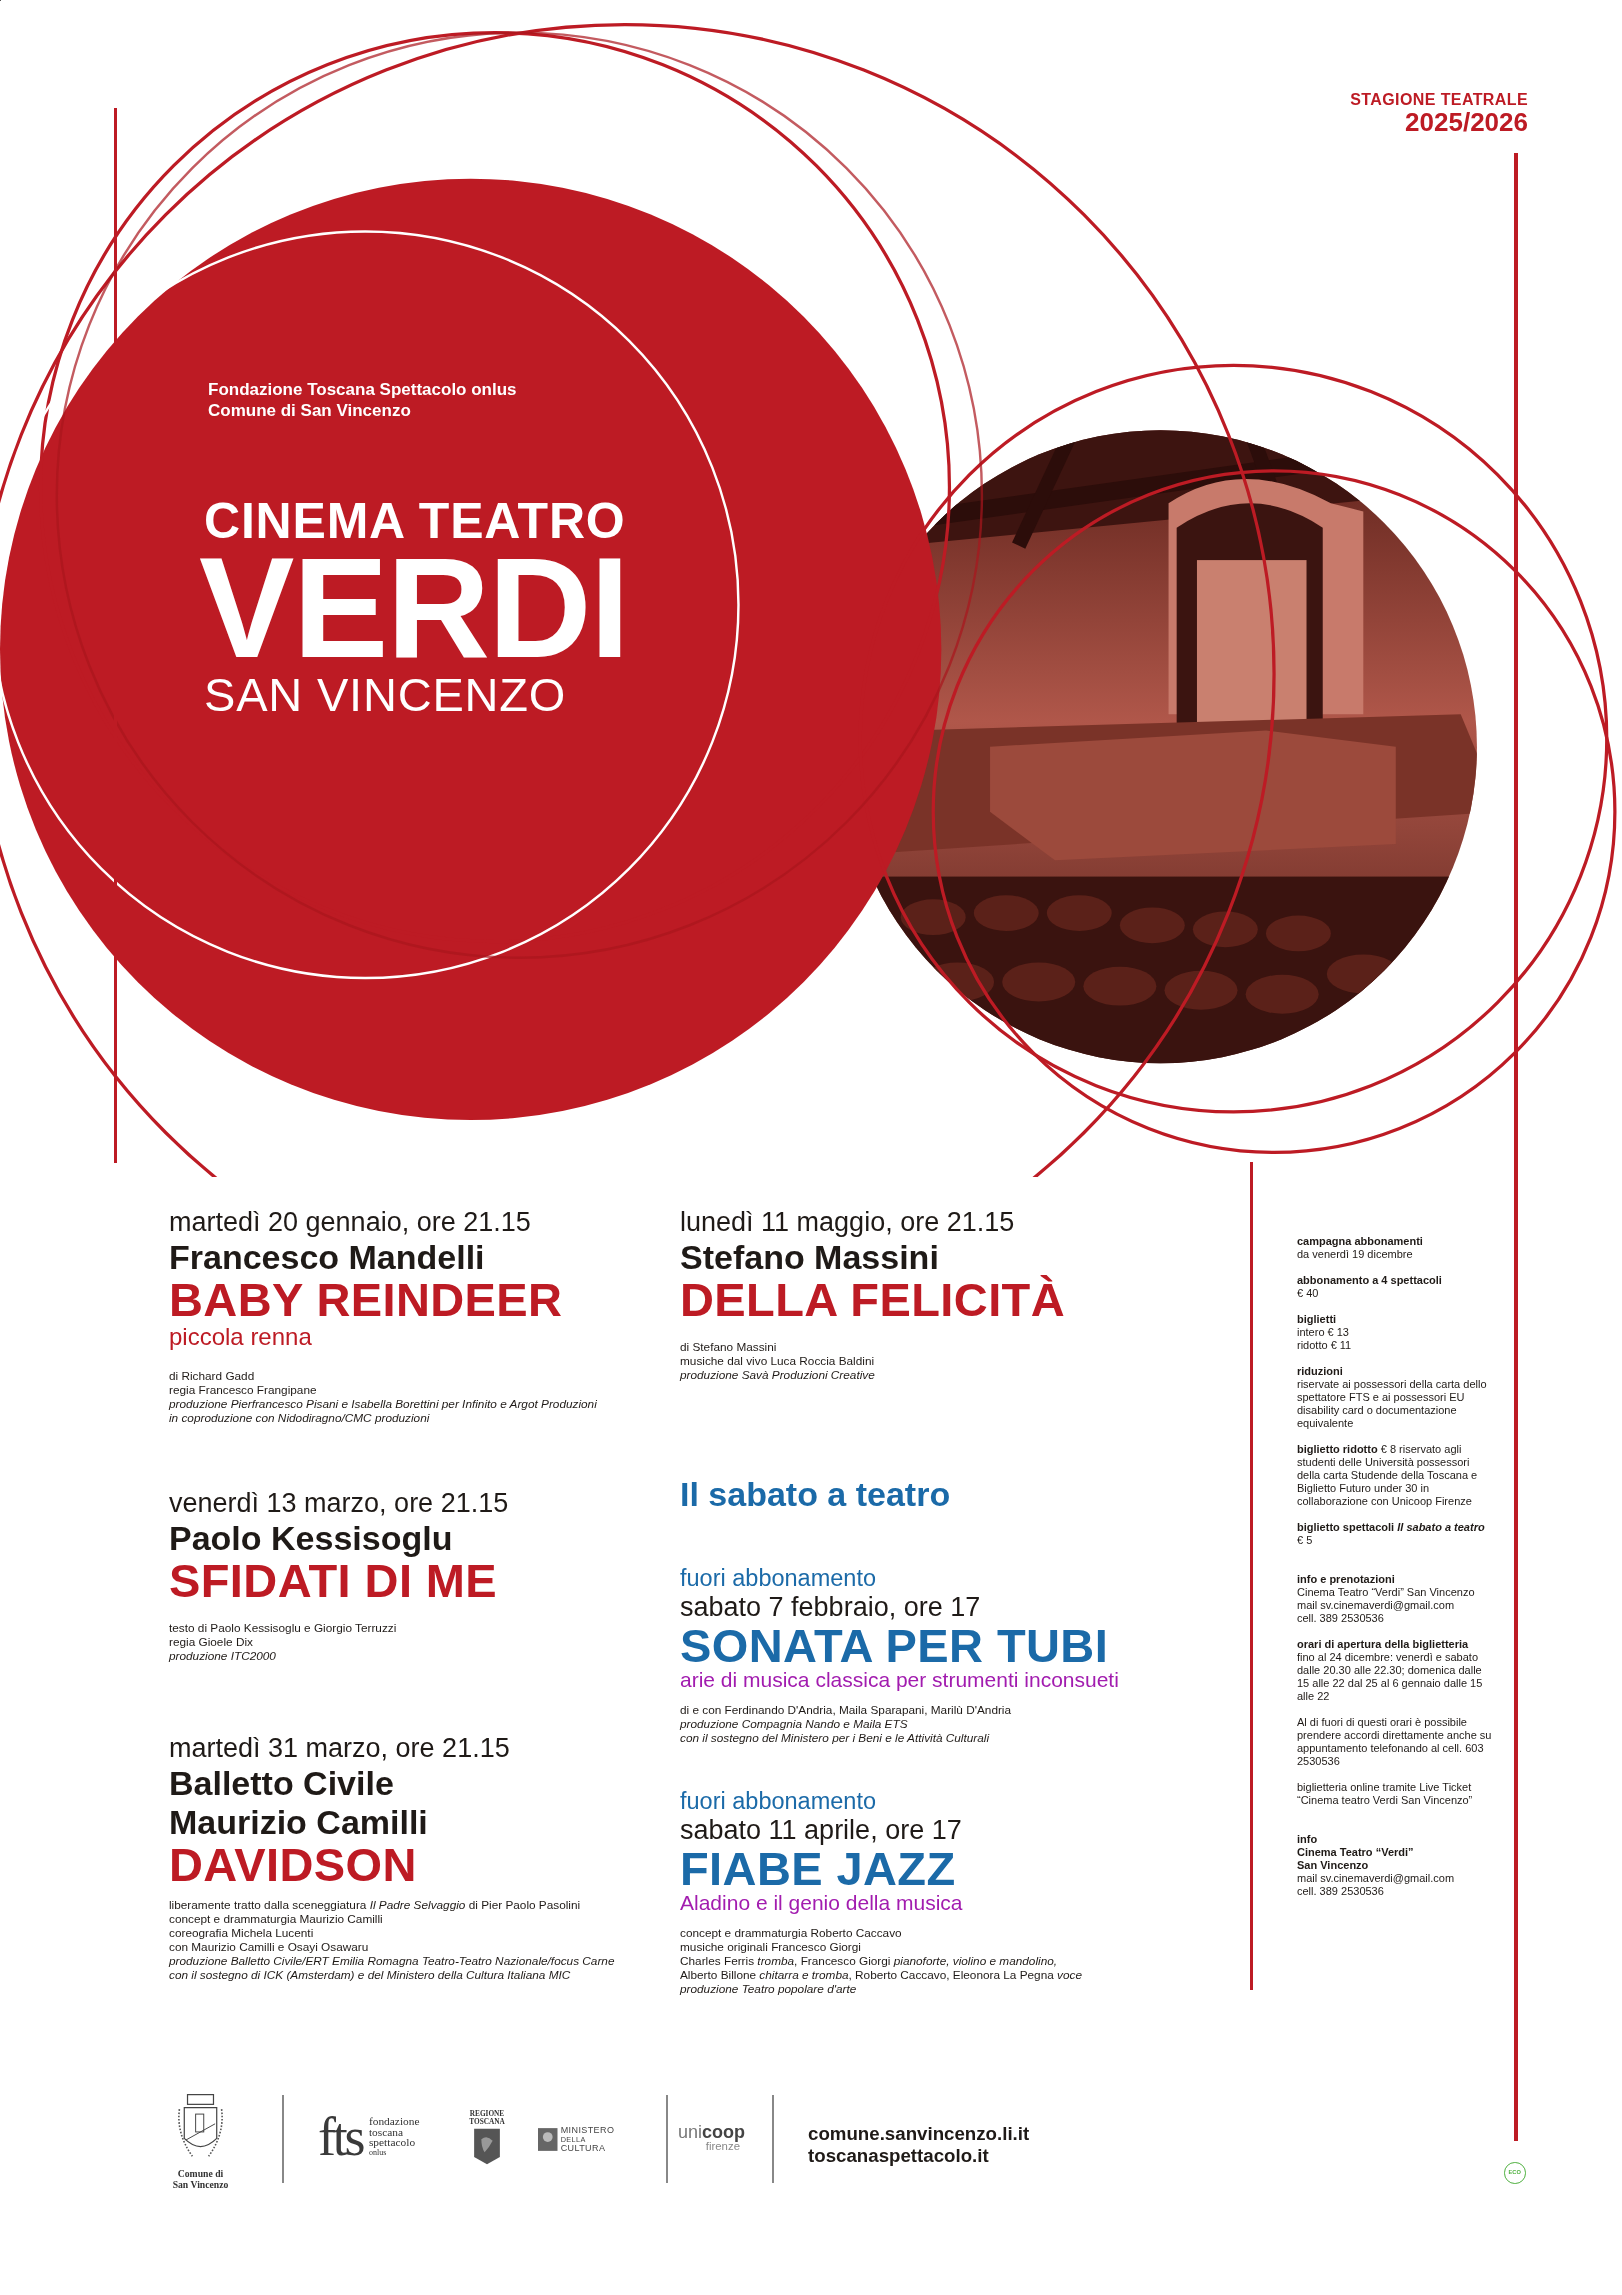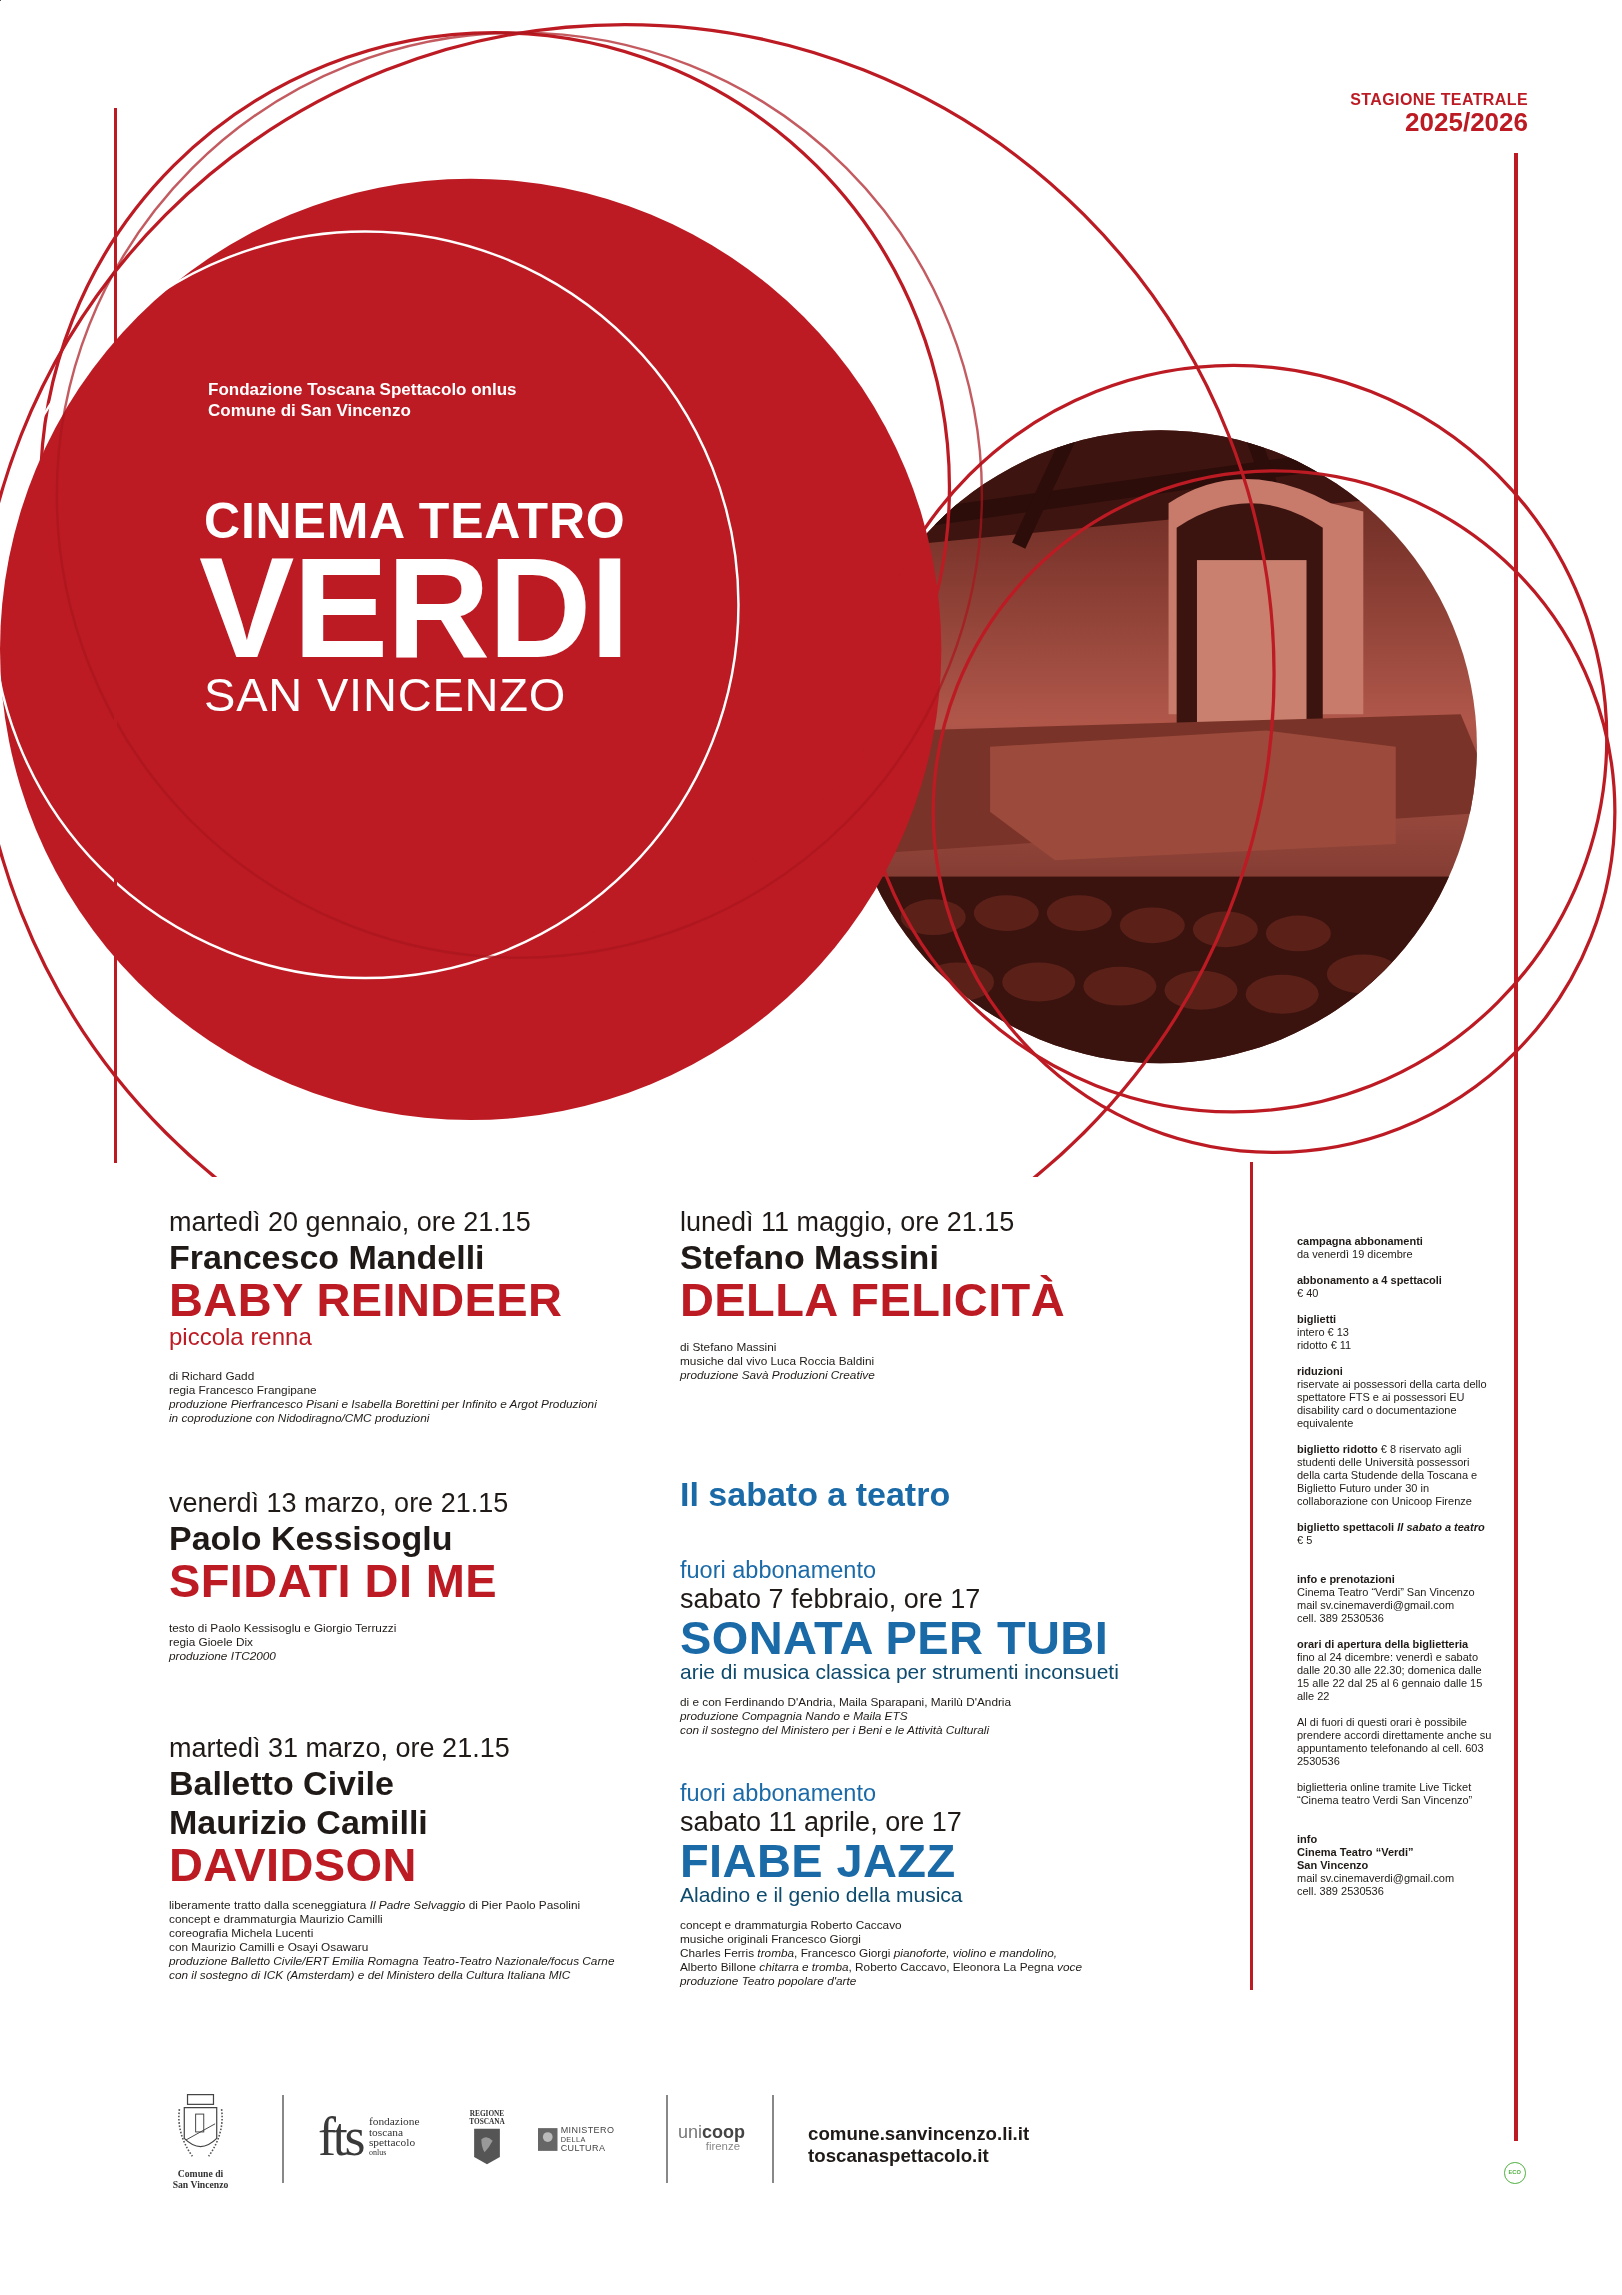--- a/index.html
+++ b/index.html
@@ -21,23 +21,23 @@
   .title-block .t3 { font-size:47px; font-weight:400; letter-spacing:0.8px; line-height:52px; }
 
   
   .event { position:absolute; }
   .ev-date { font-size:27px; line-height:31px; font-weight:400; }
   .ev-artist { font-size:34px; line-height:39px; font-weight:700; }
   .ev-title { font-size:47px; line-height:45px; font-weight:700; color:#bd1b24; letter-spacing:0.4px; }
   .ev-sub { font-size:24px; line-height:29px; color:#bd1b24; }
   .ev-credits { margin-top:18px; font-size:11.8px; line-height:14px; }
   .ev-credits .it { font-style:italic; }
-  .fuori { font-size:23.5px; line-height:28px; color:#1b6aa8; }
+  .fuori { font-size:23.5px; line-height:28px; color:#1b6aa8;margin-top:8px; }
   .blue-title { font-size:47px; line-height:45px; font-weight:700; color:#1b6aa8; letter-spacing:0.4px; }
-  .blue-sub { font-size:21px; line-height:24px; color:#0c4a6e; }
+  .blue-sub { font-size:21px; line-height:24px; color:#a21caf; }
   .section-head { font-size:34px; font-weight:700; color:#1b6aa8; }
 
   
   .info { left:1297px; top:1235px; width:195px; font-size:11px; line-height:13px; }
   .info .blk { margin-bottom:13px; }
   .info b { font-weight:700; }
 
   
   .footer-sep { position:absolute; width:1.6px; background:#888; }
   .logo-text { font-family:"Liberation Serif", serif; color:#333; }

